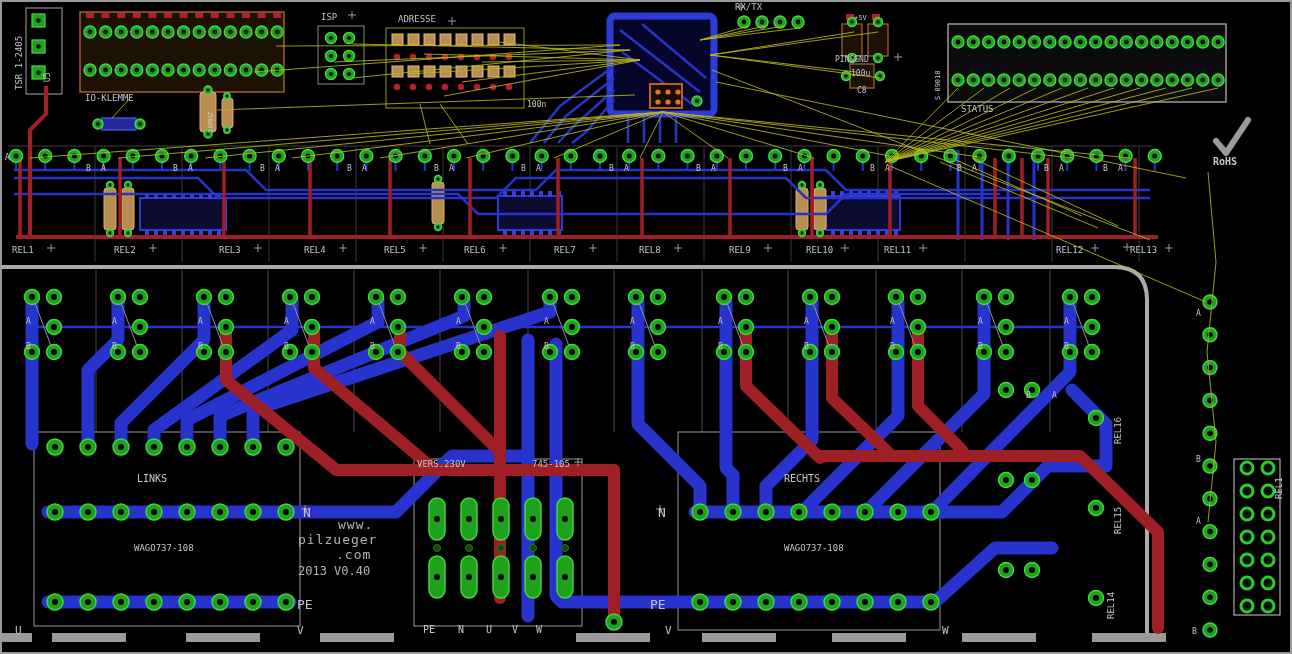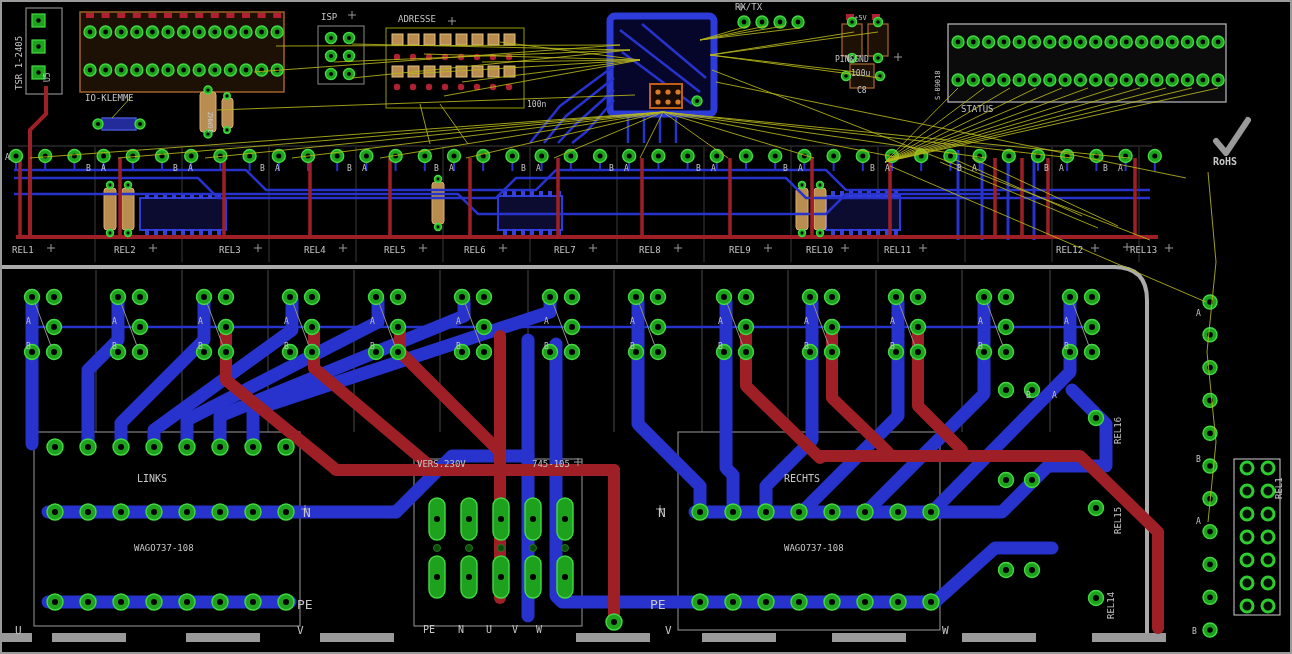--- a/index.html
+++ b/index.html
@@ -1068,13 +1068,19 @@
         <text x="804" y="324" font-size="8">A</text>
         <text x="804" y="349" font-size="8">B</text>
         <text x="890" y="324" font-size="8">A</text>
         <text x="890" y="349" font-size="8">B</text>
         <text x="978" y="324" font-size="8">A</text>
         <text x="978" y="349" font-size="8">B</text>
         <text x="1064" y="324" font-size="8">A</text>
         <text x="1064" y="349" font-size="8">B</text>
       </g>
   </svg>
+  <div class="watermark">
+    <div>www.</div>
+    <div>pilzueger</div>
+    <div>.com</div>
+    <div>2013 V0.40</div>
+  </div>
 </div>
 
 </body></html>

